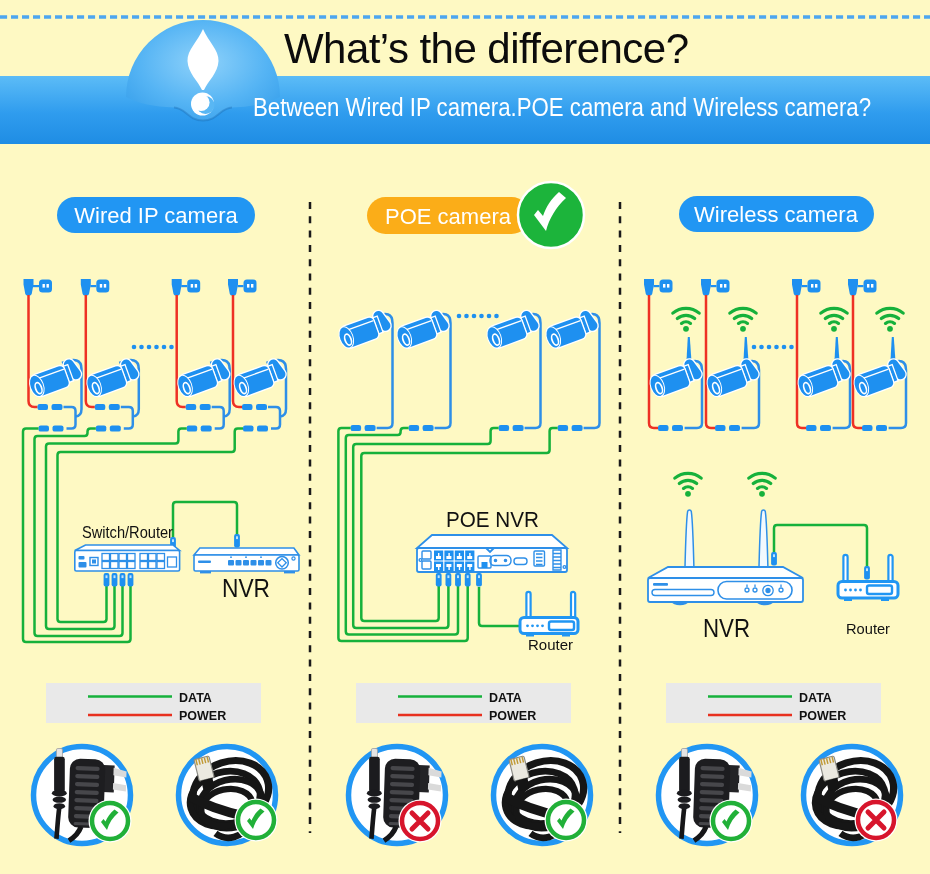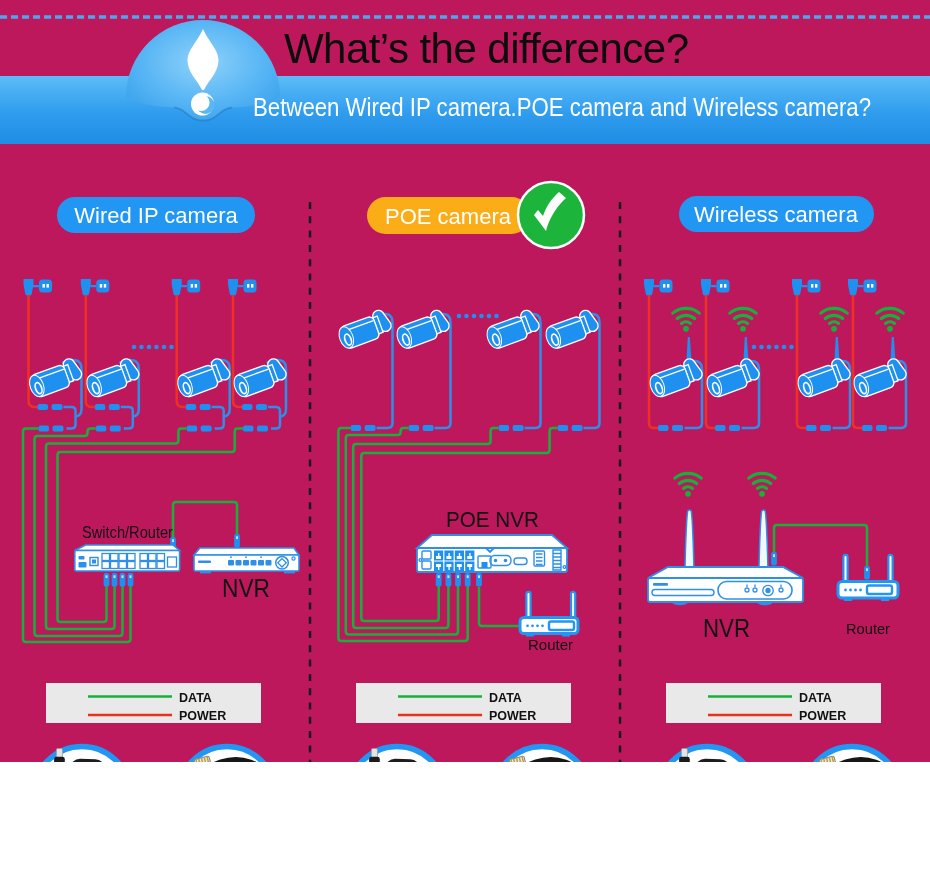--- a/index.html
+++ b/index.html
@@ -1,16 +1,16 @@
 <!DOCTYPE html>
 <html><head>
 <meta charset="utf-8">
 <style>
   html,body{margin:0;padding:0;background:#fff;}
-  #page{position:relative;width:930px;height:762px;overflow:hidden;background:#be185d;
+  #page{position:relative;width:930px;height:874px;overflow:hidden;background:#fef9c3;
         font-family:"Liberation Sans",sans-serif;}
   svg text{font-family:"Liberation Sans",sans-serif;}
 </style>
 </head>
 <body>
 <div id="page">
 <svg width="930" height="874" viewBox="0 0 930 874" xmlns="http://www.w3.org/2000/svg">
 <defs>
   <linearGradient id="band" x1="0" y1="0" x2="0" y2="1">
     <stop offset="0" stop-color="#5cbcf7"></stop>

